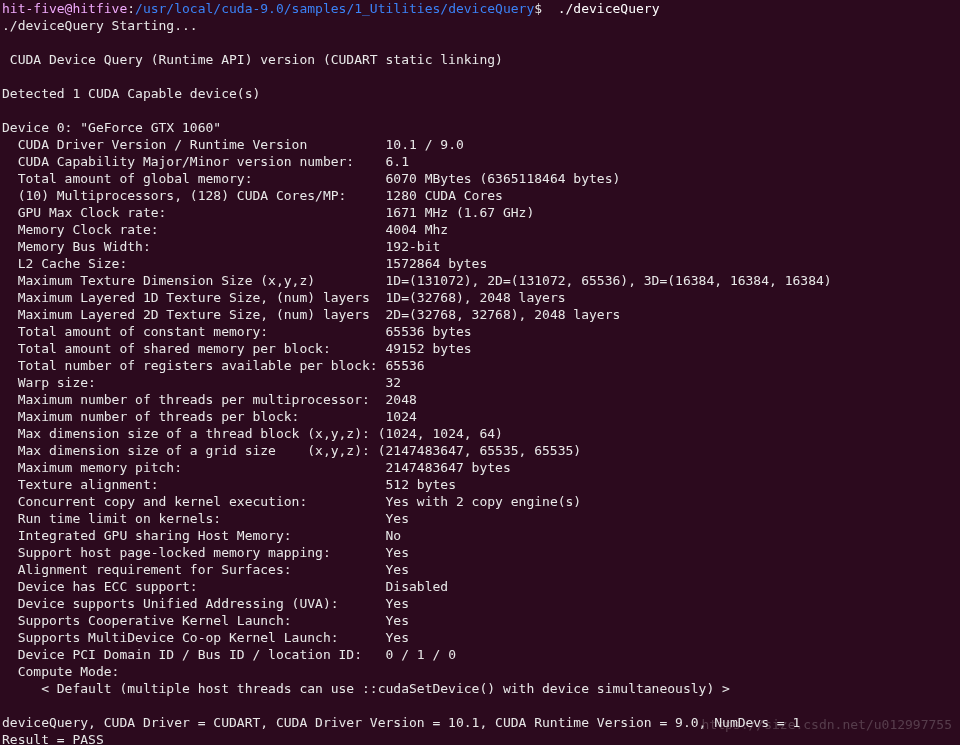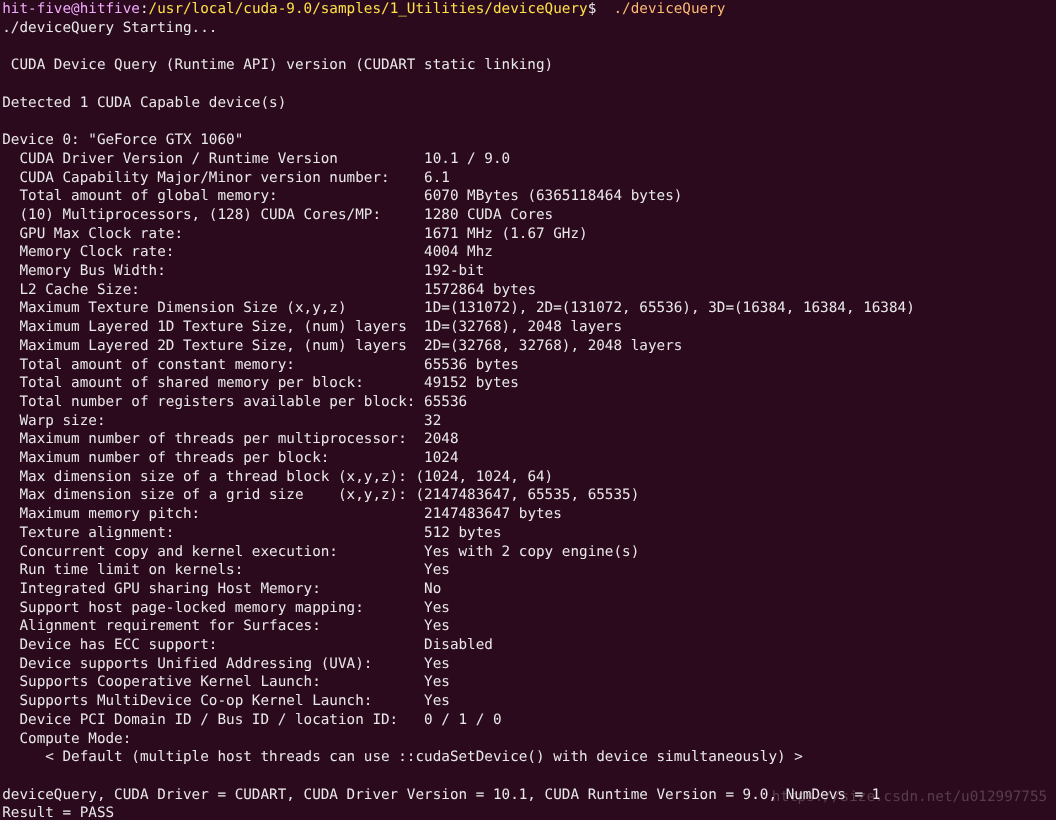--- a/index.html
+++ b/index.html
@@ -10,23 +10,23 @@
     font-size: 13px;
     line-height: 17px;
     width: 960px;
     height: 745px;
     overflow: hidden;
     padding: 0 2px;
     position: relative;
   }
   .term { white-space: pre; }
   .user { color: #f0abfc; }
-  .path { color: #fde047; }
+  .path { color: #3b82f6; }
   .prompt-dollar { color: #e8e8e8; }
-  .cmd { color: #fdba74; }
+  .cmd { color: #ffffff; }
   .line { display: block; }
   .watermark {
     position: absolute;
     right: 8px;
     bottom: 12px;
     color: rgba(210,210,210,0.25);
     font-size: 13px;
     pointer-events: none;
   }
 </style>

